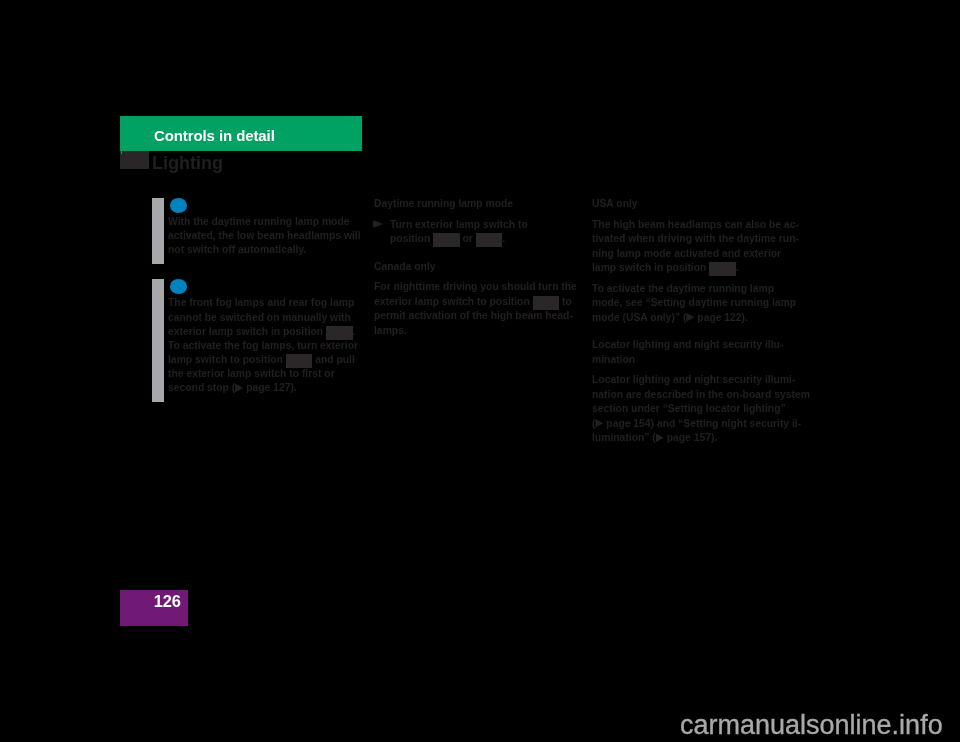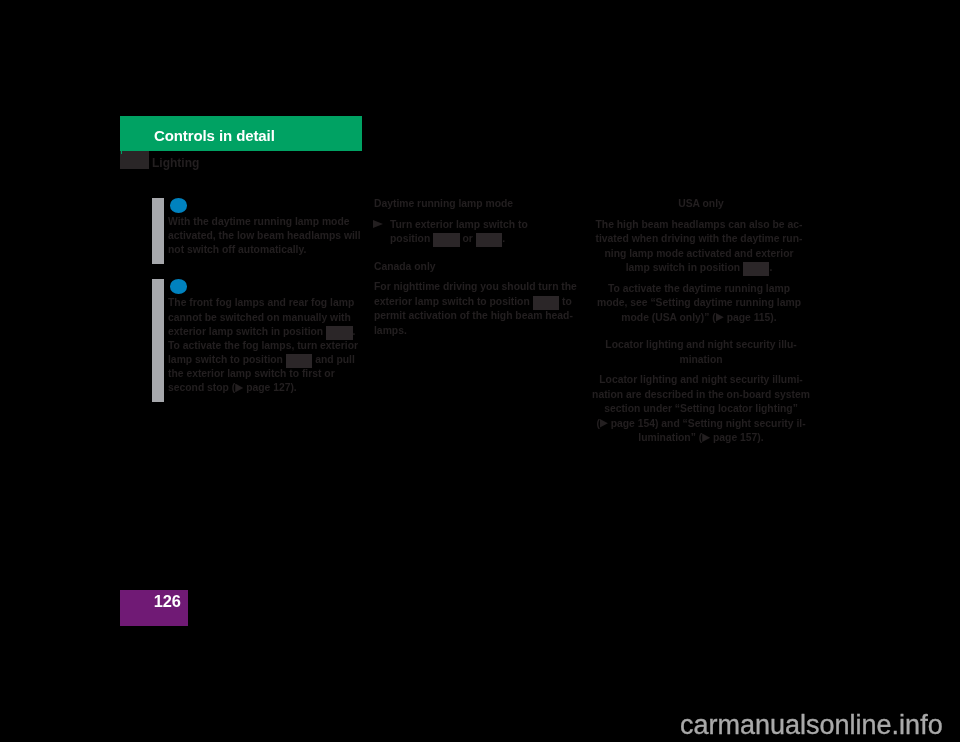--- a/index.html
+++ b/index.html
@@ -3,31 +3,31 @@
 <meta charset="utf-8">
 <style>
   html,body{margin:0;padding:0;background:#000;width:960px;height:742px;overflow:hidden;}
   body{font-family:"Liberation Sans",sans-serif;-webkit-font-smoothing:antialiased;}
   .page{position:absolute;left:0;top:0;width:960px;height:742px;background:#000;border-radius:20px;}
 
   .hdr{position:absolute;left:120px;top:116px;width:242px;height:35px;background:#00a263;}
   .hdr .hdr-t{position:absolute;left:34px;top:12px;color:#fff;font-weight:bold;font-size:15px;line-height:15px;letter-spacing:-0.1px;}
   .tab{position:absolute;left:120px;top:151px;width:29px;height:18px;background:#2a2627;}
   .hdr-tick{position:absolute;left:120.5px;top:150px;width:1.6px;height:3.6px;background:#00a263;}
-  .secttl{position:absolute;left:152px;top:156px;color:#231f20;font-weight:bold;font-size:12px;line-height:14px;}
+  .secttl{position:absolute;left:152px;top:156px;color:#231f20;font-weight:bold;font-size:18px;line-height:14px;}
 
   .pgnum{position:absolute;left:120px;top:590px;width:68px;height:36px;background:#701a75;}
   .pgnum .pn{position:absolute;right:7px;top:3px;color:#fff;font-weight:bold;font-size:16.4px;line-height:16.4px;}
 
   .wm{position:absolute;left:680px;top:712px;color:#a9a9a9;font-size:27px;line-height:27px;font-weight:normal;-webkit-text-stroke:0.35px #a9a9a9;}
 
   .col{position:absolute;top:197px;width:198px;color:#231f20;font-size:10.35px;line-height:14.45px;font-weight:bold;}
   #c1{left:168px;width:193px;top:193px;line-height:14.15px;}
   #c2{left:374px;width:214px;}
-  #c3{left:592px;width:218px;text-align:center;}
+  #c3{left:592px;width:218px;}
 
   p{margin:0 0 6.3px 0;}
   h4{margin:13px 0 6.3px 0;font-size:10.35px;line-height:14.45px;font-weight:bold;}
   .col > h4:first-child{margin-top:0;}
   .note{position:relative;padding-left:0px;margin-bottom:17px;}
   #c3 .note{padding-left:18px;}
   #c3 .note .bar{left:1px;top:2.5px;} #c3 .note .dot{left:18px;top:2.8px;}
   .note .bar{position:absolute;left:-16px;top:5px;width:11.6px;background:#a6a8ac;}
   .note .dot{position:absolute;left:1.8px;top:5px;width:17.6px;height:15px;border-radius:50%;background:#0082bf;}
   .note .ntxt{padding-top:22px;}
@@ -76,21 +76,21 @@
       <span class="tri"></span>
       <span>Turn exterior lamp switch to</span><br><span>position </span><span class="sym sym-c"></span><span> or </span><span class="sym sym-d"></span><span>.</span>
     </div>
     <h4>Canada only</h4>
     <p><span>For nighttime driving you should turn the exterior lamp switch to position </span><span class="sym sym-b"></span><span> to permit activation of the high beam head­lamps.</span></p>
   </div>
 
   <div class="col" id="c3">
     <h4>USA only</h4>
     <p class="narrow1"><span>The high beam headlamps can also be ac­tivated when driving with the daytime run­ning lamp mode activated and exterior lamp switch in position </span><span class="sym sym-b"></span><span>.</span></p>
-    <p class="narrow1"><span>To activate the daytime running lamp mode, see “Setting daytime running lamp mode (USA only)” </span><span class="xref">(<span class="tri-i"></span>&nbsp;<span>page 115</span>)</span><span>.</span></p>
+    <p class="narrow1"><span>To activate the daytime running lamp mode, see “Setting daytime running lamp mode (USA only)” </span><span class="xref">(<span class="tri-i"></span>&nbsp;<span>page 122</span>)</span><span>.</span></p>
     <h4>Locator lighting and night security illu­mination</h4>
     <p><span>Locator lighting and night security illumi­nation are described in the on-board system section under “Setting locator lighting” </span><span class="xref">(<span class="tri-i"></span>&nbsp;<span>page 154</span>)</span><span> and “Setting night security il­lumination” </span><span class="xref">(<span class="tri-i"></span>&nbsp;<span>page 157</span>)</span><span>.</span></p>
   </div>
 
   <div class="pgnum">
     <div class="pn">126</div>
   </div>
 
   <div class="wm">carmanualsonline.info</div>
 </div>

